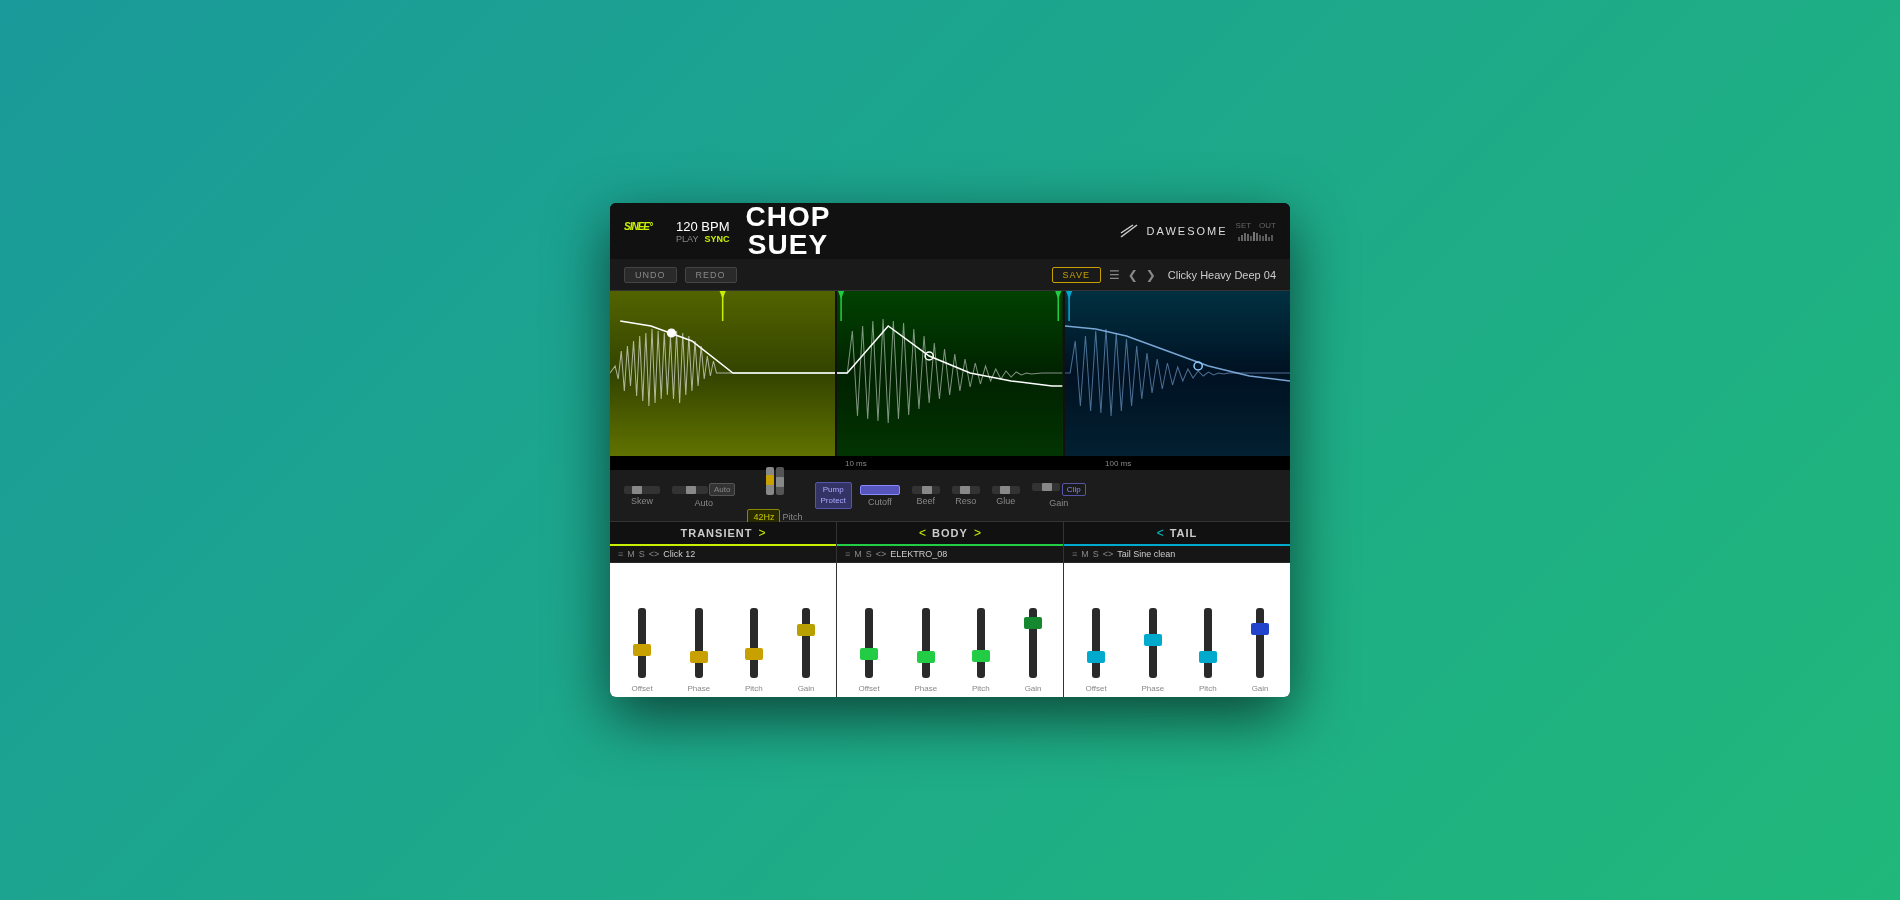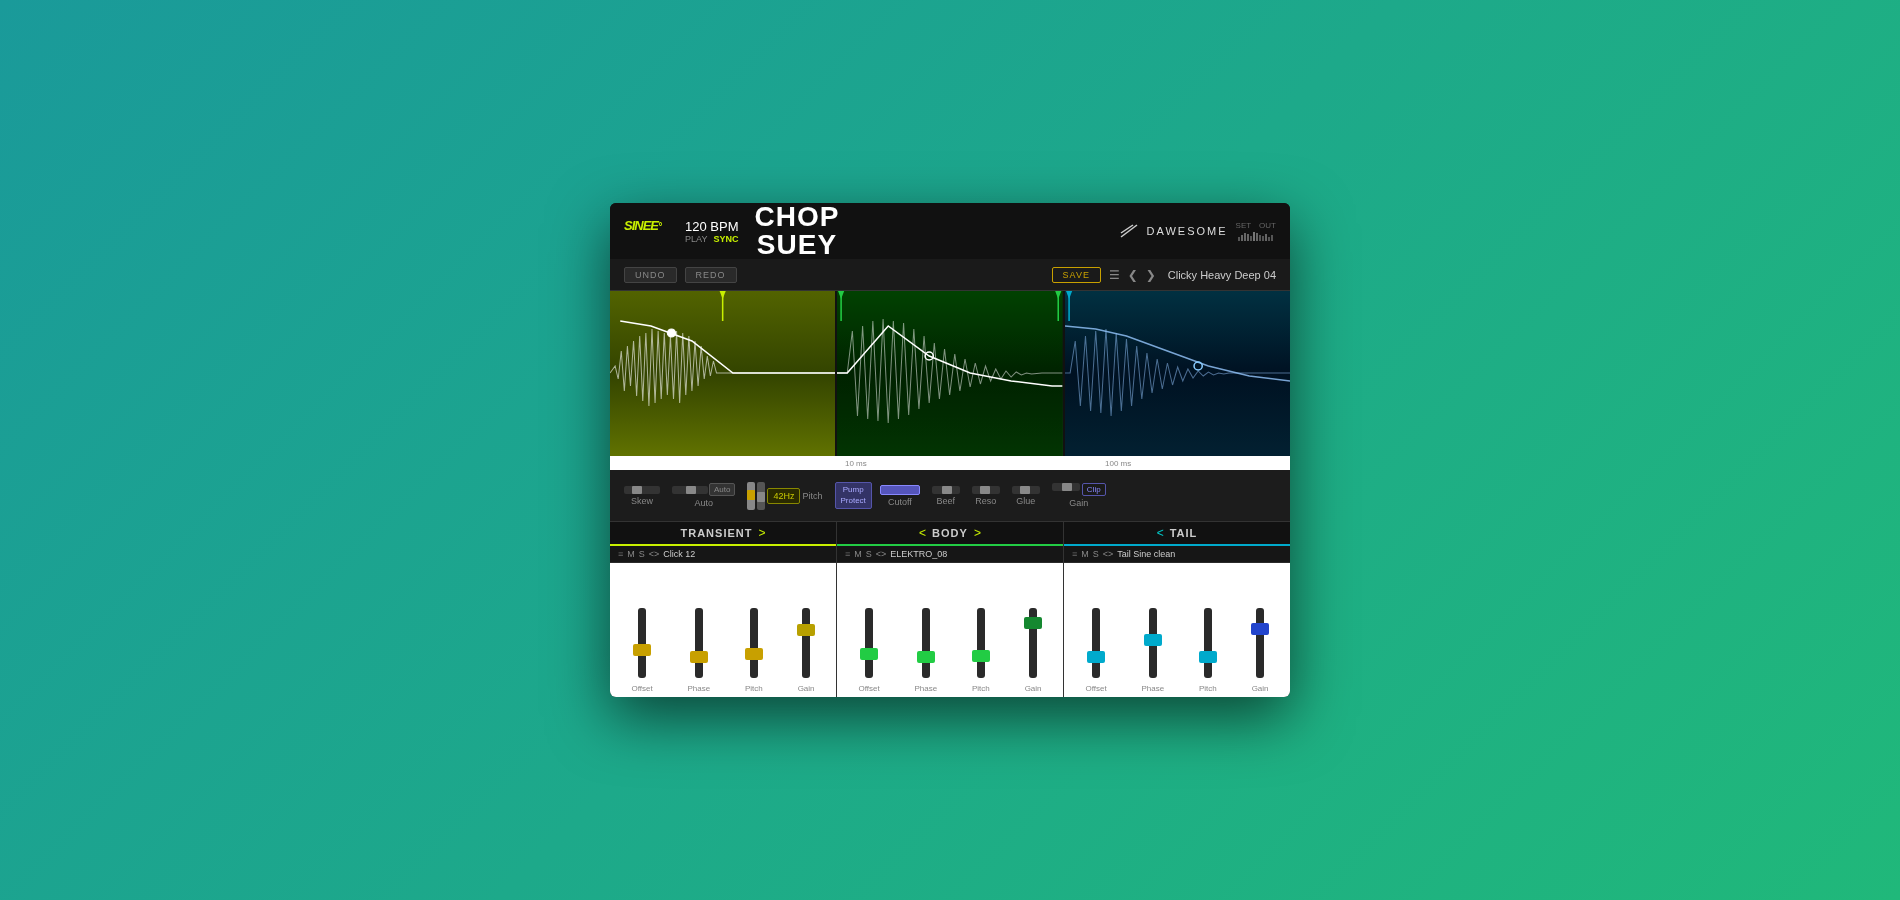--- a/index.html
+++ b/index.html
@@ -31,21 +31,21 @@
       height: 56px;
       gap: 16px;
     }
     .logo {
       color: #fff;
       font-size: 26px;
       font-weight: 900;
       letter-spacing: -1px;
       font-style: italic;
     }
-    .logo span { color: #c8f000; font-size: 13px; vertical-align: super; }
+    .logo span { color: #c8f000; font-size: 10px; vertical-align: super; }
     .bpm-section {
       display: flex;
       flex-direction: column;
       align-items: center;
       margin-left: 8px;
     }
     .bpm-value { color: #fff; font-size: 13px; font-weight: normal; }
     .bpm-controls { display: flex; gap: 6px; align-items: flex-end; }
     .play-btn { color: #888; font-size: 9px; }
     .sync-btn { color: #c8f000; font-size: 9px; font-weight: bold; }
@@ -129,21 +129,21 @@
     }
     .section-divider {
       width: 2px;
       background: #111;
       z-index: 10;
     }
 
     
     .time-ruler {
       height: 14px;
-      background: #ffffff;
+      background: #000000;
       display: flex;
       align-items: center;
       padding: 0 22px;
       position: relative;
     }
     .ruler-label {
       color: #888;
       font-size: 8px;
       position: absolute;
     }
@@ -488,21 +488,21 @@
       <div style="display:flex;gap:1px;align-items:center;text-align:center;">
         <div class="ctrl-slider-h">
           <div class="ctrl-slider-thumb" style="left:14px;background:#888;"></div>
         </div>
         <span class="ctrl-auto">Auto</span>
       </div>
       <span class="ctrl-label">Auto</span>
     </div>
 
     <div class="ctrl-pitch-group">
-      <div style="display:flex;flex-direction:row;align-items:center;gap:2px;">
+      <div style="display:flex;flex-direction:column;align-items:center;gap:14px;">
         <div style="display:flex;gap:2px;">
           <div style="width:8px;height:28px;background:#888;border-radius:2px;position:relative;">
             <div style="width:8px;height:10px;background:#c8a000;border-radius:1px;position:absolute;top:8px;"></div>
           </div>
           <div style="width:8px;height:28px;background:#555;border-radius:2px;position:relative;">
             <div style="width:8px;height:10px;background:#888;border-radius:1px;position:absolute;top:10px;"></div>
           </div>
         </div>
         <div style="display:flex;gap:2px;align-items:center;">
           <span class="pitch-badge">42Hz</span>

